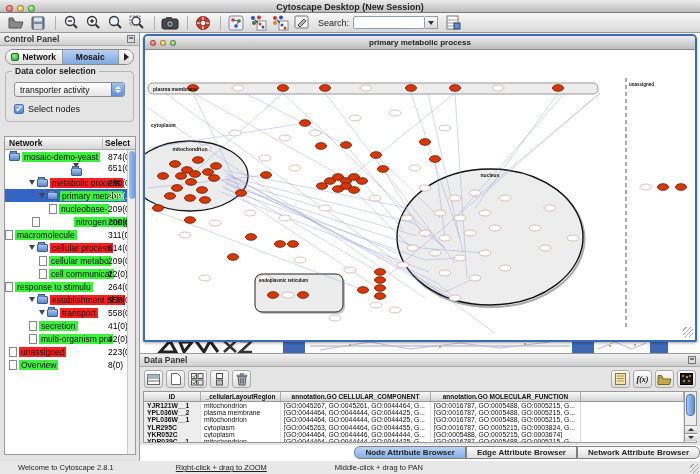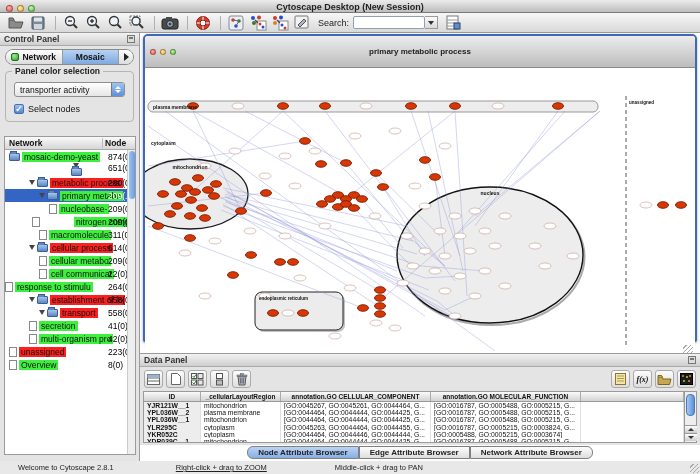--- a/index.html
+++ b/index.html
@@ -68,21 +68,21 @@
   .tcount { position:absolute; left:103px; color:#000; }
   .trow.selected .tcount { color:#fff; }
   .tree-scroll { position:absolute; right:0; top:13px; bottom:0; width:8px; background:#eee; border-left:1px solid #ccc; }
   .tree-thumb { position:absolute; top:1px; left:1px; width:6px; height:48px; border-radius:3px; background:linear-gradient(90deg,#9cc2ee,#6b9ce0); }
 
   
   .right-area { position:absolute; left:140px; top:33px; width:560px; height:428px; background:#fff; }
   .bg-strip { position:absolute; left:0; top:306px; width:560px; height:14px; background:#fdfdfd; }
 
   .net-frame { position:absolute; left:3px; top:1px; width:554px; height:308px; border:2px solid #3d69b5; border-radius:5px 5px 2px 2px; background:#fff; box-shadow:0 1px 3px rgba(0,0,0,.35); }
-  .net-title { height:32px; background:linear-gradient(#ececec,#bdbdbd); border-bottom:1px solid #8a8a8a; border-radius:3px 3px 0 0; display:flex; align-items:center; position:relative; }
+  .net-title { height:14px; background:linear-gradient(#ececec,#bdbdbd); border-bottom:1px solid #8a8a8a; border-radius:3px 3px 0 0; display:flex; align-items:center; position:relative; }
   .net-title .lights { margin-left:5px; }
   .net-title .light { width:6px; height:6px; }
   .nettitle-text { position:absolute; left:0; right:0; text-align:center; font-weight:bold; font-size:8px; color:#222; }
   .net-canvas { position:relative; width:550px; height:289px; background:#fff; overflow:hidden; }
   .grip { position:absolute; right:2px; bottom:2px; width:10px; height:10px;
     background:repeating-linear-gradient(135deg,transparent,transparent 2px,#aaa 2px,#aaa 3px); }
 
   
   .data-panel { position:absolute; left:0; top:320px; width:560px; height:92px; background:#e4e4e4; border-top:1px solid #9a9a9a; }
   .dp-toolbar { height:23px; display:flex; align-items:center; padding:12px 4px; gap:3px; }
@@ -96,21 +96,21 @@
   .dt-hcell { font-size:6.5px; font-weight:bold; text-align:center; border-right:1px solid #aaa; overflow:hidden; white-space:nowrap; line-height:10px; }
   .dt-row { display:flex; height:7.2px; }
   .dt-cell { font-size:6.8px; line-height:7.2px; padding-left:3px; border-right:1px solid #e0e0e0; overflow:hidden; white-space:nowrap; }
   .dt-cell.id { font-weight:bold; background:#ededed; }
   .dt-scroll { width:12px; border-left:1px solid #999; background:#eee; position:relative; }
   .dt-thumb { position:absolute; left:1px; top:2px; width:9px; height:22px; border-radius:4px; background:linear-gradient(90deg,#a6c8f2,#5d8fd8); border:1px solid #4a77b8; }
   .dt-arrows { position:absolute; bottom:1px; left:0; width:12px; }
   .dt-ar { height:8px; display:flex; align-items:center; justify-content:center; background:linear-gradient(#fdfdfd,#ccc); border-top:1px solid #999; }
 
   
-  .btabs { position:absolute; left:0; top:413px; width:560px; height:15px; display:flex; justify-content:center; align-items:flex-start; }
+  .btabs { position:absolute; left:0; top:413px; width:560px; height:15px; display:flex; justify-content:flex-end; align-items:flex-start; }
   .btab { height:13px; line-height:11px; padding:0 10px; font-size:8px; font-weight:bold; border:1px solid #808080; background:linear-gradient(#fdfdfd,#ddd); color:#222; }
   .btab:first-child { border-radius:6px 0 0 6px; }
   .btab:last-child { border-radius:0 6px 6px 0; }
   .btab.active { background:linear-gradient(#bcd4f4,#85aee4); }
 
   
   .statusbar { position:absolute; left:0; top:461px; width:700px; height:13px; background:#e8e8e8; display:flex; align-items:center; font-size:7.5px; color:#222; }
   .statusbar span { margin-left:18px; }
   .statusbar .s1 { margin-left:18px; }
   .statusbar .s2 { margin-left:62px;text-decoration:underline; }
@@ -263,38 +263,38 @@
     </div>
     <div class="cp-tab active">
       <span>Mosaic</span>
     </div>
     <div class="cp-tab-arrow">
         <div class="tri-right"></div>
       </div>
   </div>
 
   <div class="groupbox">
-    <span class="gb-legend">Panel color selection</span>
+    <span class="gb-legend">Data color selection</span>
     <div class="combo">
       <span class="combo-text">transporter activity</span>
       <div class="stepper">
           <div class="car-up"></div>
           <div class="car-dn"></div>
         </div>
     </div>
     <div class="chk-row">
       <div class="checkbox">✓</div>
       <span>Select nodes</span>
     </div>
   </div>
 
   <div class="tree-wrap">
     <div class="tree-head">
       <span class="c1">Network</span>
-      <span class="c2">Node</span>
+      <span class="c2">Select</span>
     </div>
     <div id="tree-rows">
         <div class="trow" style="padding-left: 4px;">
           <span class="tfolder"></span>
           <span class="tlabel green">mosaic-demo-yeast</span>
           <span class="tcount">874(0)</span>
         </div>
         <div class="trow" style="padding-left: 14px; flex-direction: column;">
           <span class="tarrow"></span>
           <span class="tfolder"></span>
@@ -316,21 +316,21 @@
         <div class="trow" style="padding-left: 44px;">
           <span class="tleaf"></span>
           <span class="tlabel green">nucleobase-</span>
           <span class="tcount">209(0)</span>
         </div>
         <div class="trow" style="padding-left: 27px; gap: 32px;">
           <span class="tleaf"></span>
           <span class="tlabel green">nitrogen compo</span>
           <span class="tcount">209(0)</span>
         </div>
-        <div class="trow" style="padding-left: 34px;">
+        <div class="trow" style="">
           <span class="tleaf"></span>
           <span class="tlabel green">macromolecule</span>
           <span class="tcount">311(0)</span>
         </div>
         <div class="trow" style="padding-left: 24px;">
           <span class="tarrow"></span>
           <span class="tfolder"></span>
           <span class="tlabel red">cellular process</span>
           <span class="tcount">614(0)</span>
         </div>

